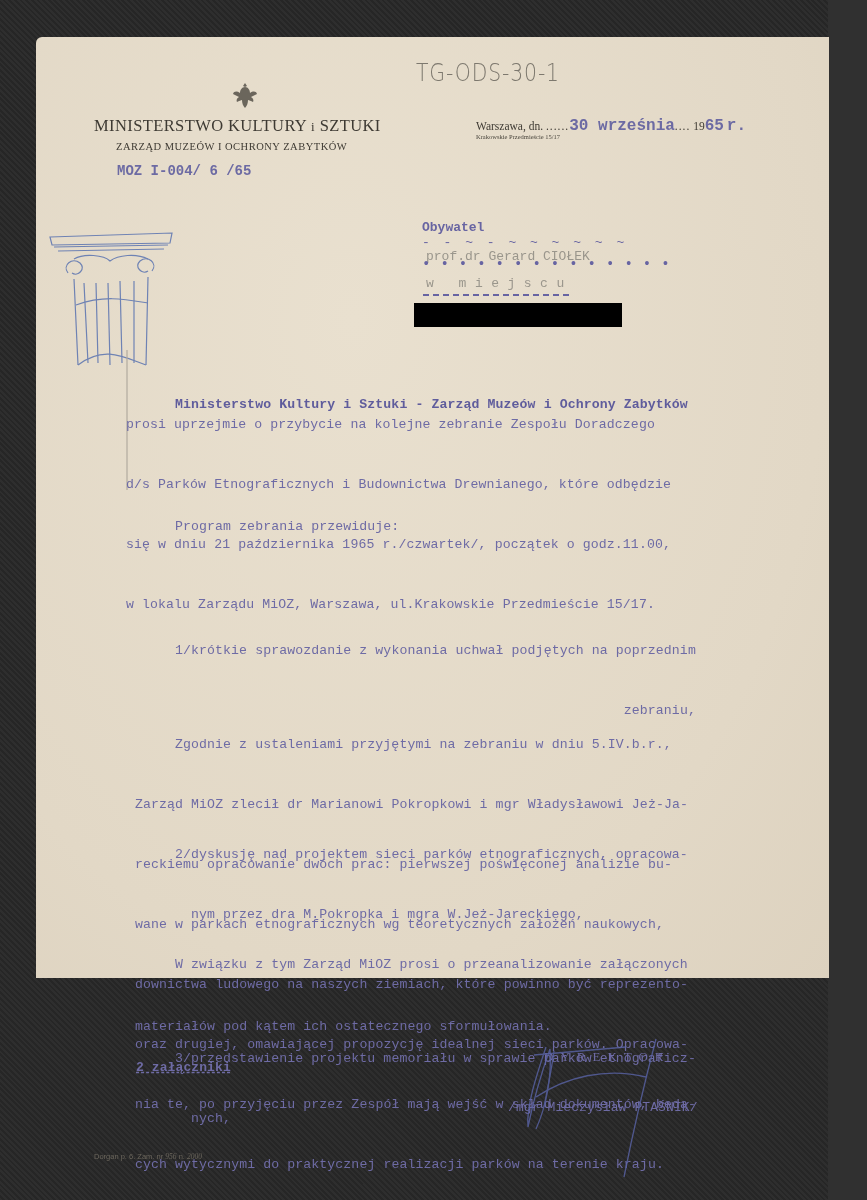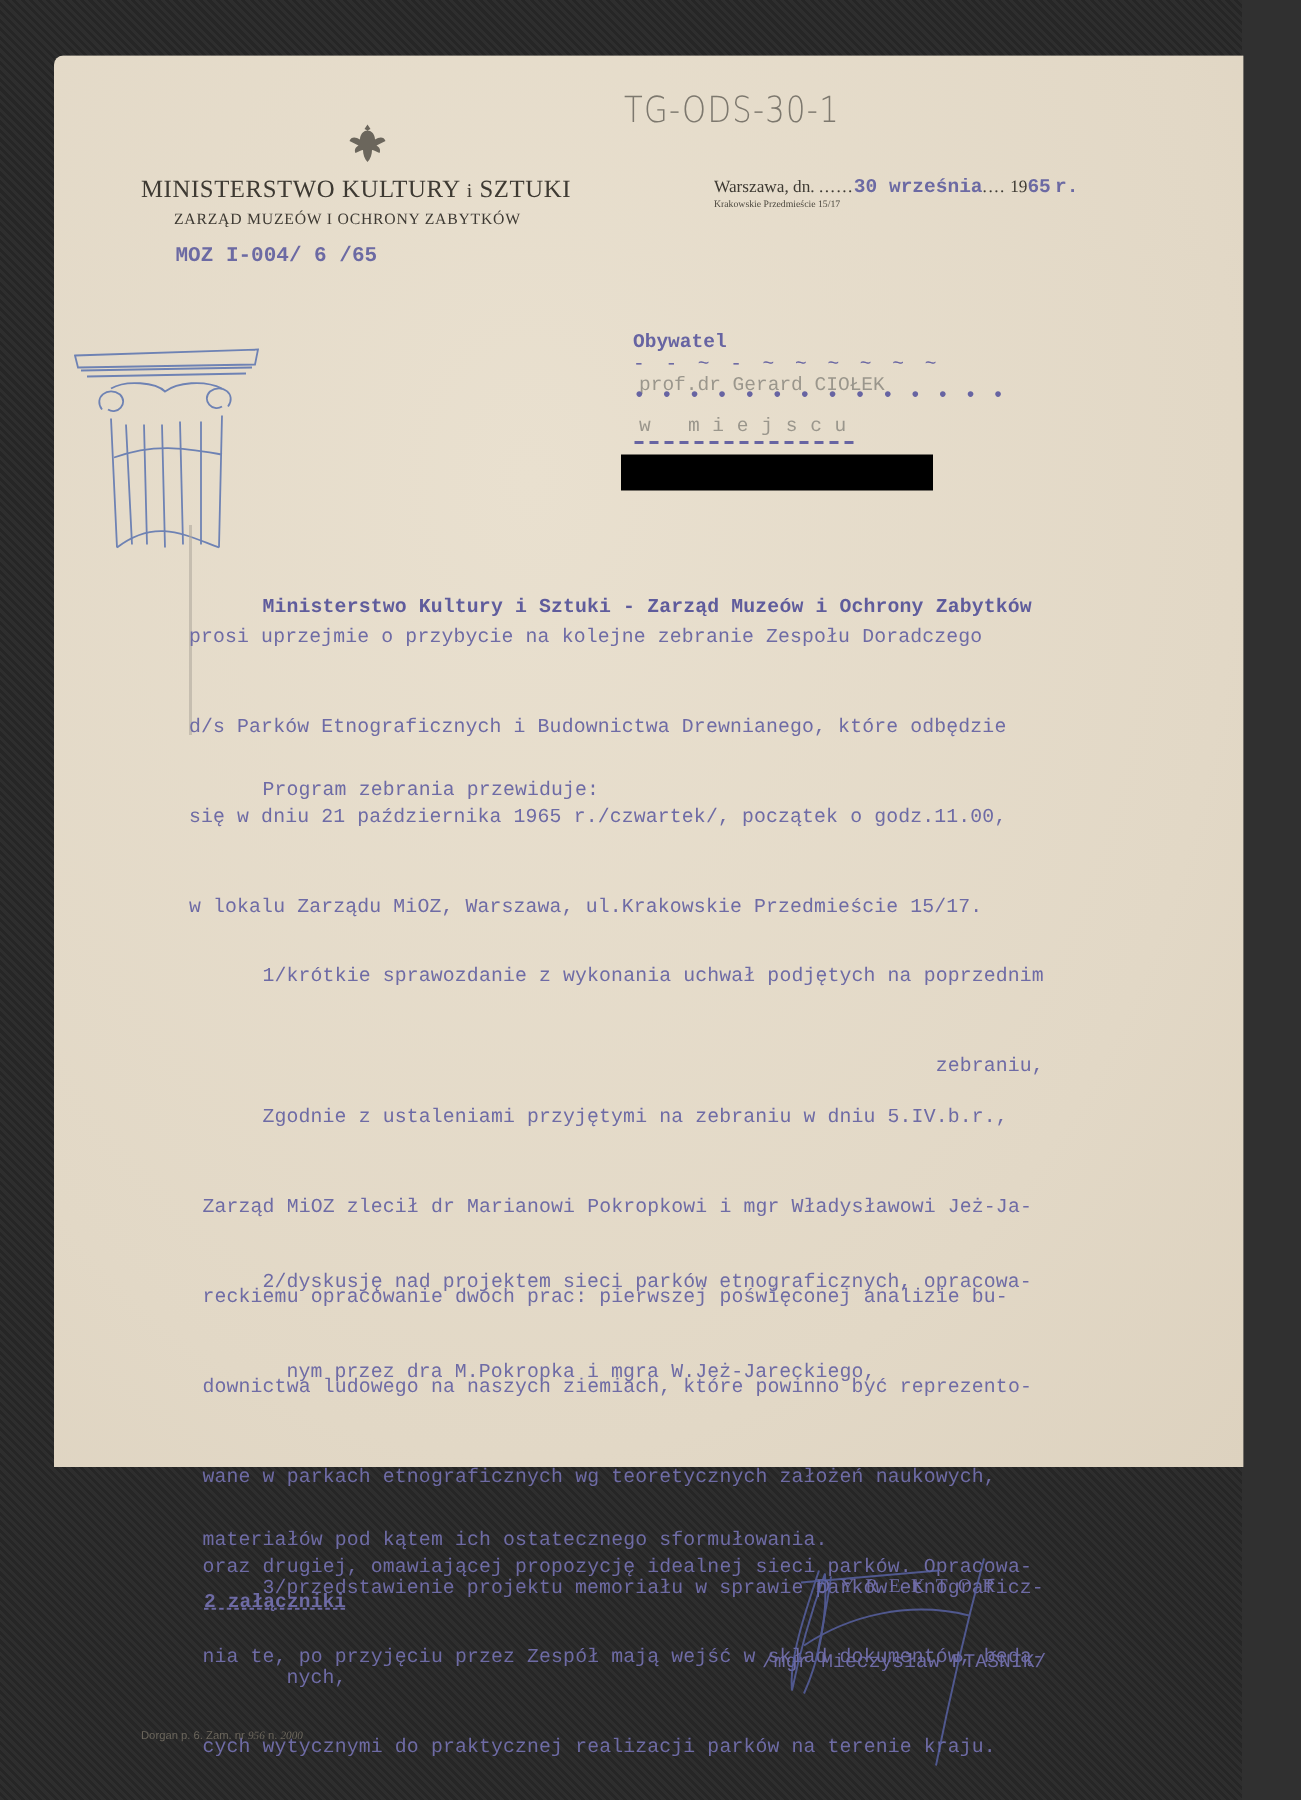--- a/index.html
+++ b/index.html
@@ -37,21 +37,21 @@
     left: 81px; top: 126px; font-family: "Liberation Mono", monospace; font-size: 14px; font-weight: bold;
     color: #6c6aa3; white-space: nowrap;
   }
   .pencil-code {
     left: 380px; top: 22px; font-family: "DejaVu Sans", sans-serif; font-size: 24px; color: #7d786e;
     letter-spacing: 1px; font-weight: 300; white-space: nowrap; transform: scaleX(0.85); transform-origin: left;
   }
   .place-date {
     left: 440px; top: 80px; font-family: "Liberation Serif", serif; font-size: 11.5px; color: #3e3a33; white-space: nowrap;
   }
-  .place-date .typed { font-family: "Liberation Mono", monospace; font-weight: bold; color: #6c6aa3; font-size: 13px; }
+  .place-date .typed { font-family: "Liberation Mono", monospace; font-weight: bold; color: #6c6aa3; font-size: 16px; }
   .place-date .dots { letter-spacing: 1px; }
   .address-line {
     left: 440px; top: 96px; font-family: "Liberation Serif", serif; font-size: 6.5px; color: #4a463d; white-space: nowrap;
   }
   .column-sketch { left: 8px; top: 188px; width: 132px; height: 150px; }
   .recipient-label {
     left: 386px; top: 183px; font-size: 13px; font-weight: bold; color: #6764a2;
   }
   .dash-row { left: 386px; top: 198px; font-size: 13px; color: #6764a2; letter-spacing: 3px; white-space: nowrap; }
   .recipient-name {
@@ -162,29 +162,30 @@
     </div>
     
     
     
   </div>
 
   <div class="abs body-text" style="left:139px; top:698px;">Zgodnie z ustaleniami przyjętymi na zebraniu w dniu 5.IV.b.r.,</div>
   <div class="abs body-text" style="left:99px; top:718px;">
     <div>Zarząd MiOZ zlecił dr Marianowi Pokropkowi i mgr Władysławowi Jeż-Ja-</div>
     <div>reckiemu opracowanie dwóch prac: pierwszej poświęconej analizie bu-</div>
+    <div>wane w parkach etnograficznych wg teoretycznych założeń naukowych,</div>
     <div>downictwa ludowego na naszych ziemiach, które powinno być reprezento-</div>
-    <div>wane w parkach etnograficznych wg teoretycznych założeń naukowych,</div>
     <div>oraz drugiej, omawiającej propozycję idealnej sieci parków. Opracowa-</div>
     <div>nia te, po przyjęciu przez Zespół mają wejść w skład dokumentów, będą-</div>
     <div>cych wytycznymi do praktycznej realizacji parków na terenie kraju.</div>
     
     
   </div>
 
+  <div class="abs body-text" style="left:139px; top:918px;">W związku z tym Zarząd MiOZ prosi o przeanalizowanie załączonych</div>
   <div class="abs body-text" style="left:99px; top:980px;">materiałów pod kątem ich ostatecznego sformułowania.</div>
 
   <div class="abs attachments body-text">2 załączniki</div>
 
   <div class="abs sign-title body-text">DYREKTOR</div>
   <div class="abs sign-name body-text">/mgr Mieczysław PTAŚNIK/</div>
 
   <div class="abs signature">
     <svg width="200" height="150" viewBox="0 0 200 150" fill="none" stroke="#5a64a8" stroke-width="1.3" opacity="0.8">
       <path d="M40 10 C30 40 20 70 22 90 C26 70 34 40 44 12 C46 40 40 70 30 92"></path>

